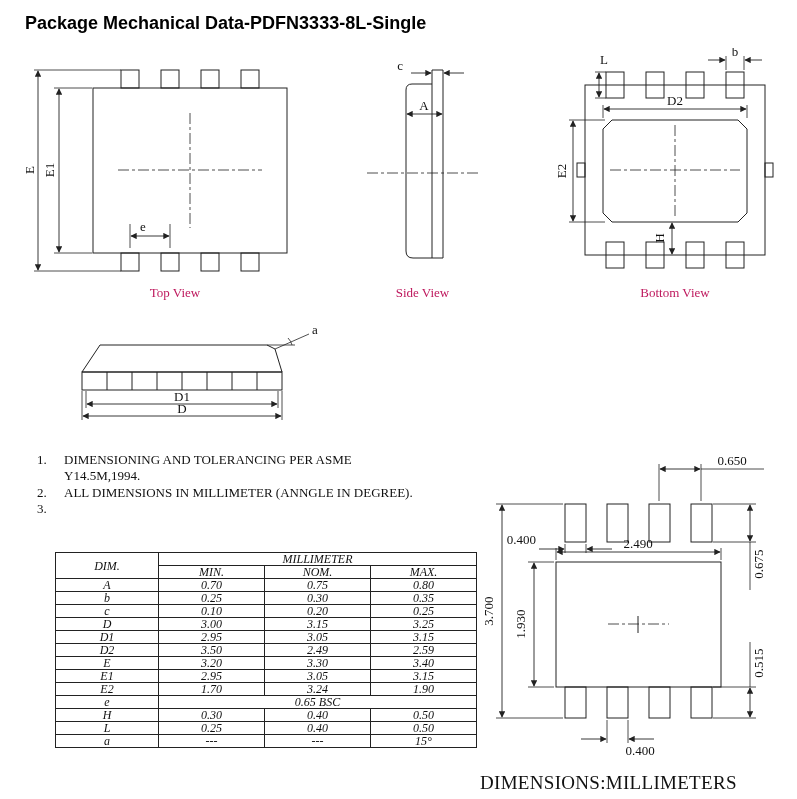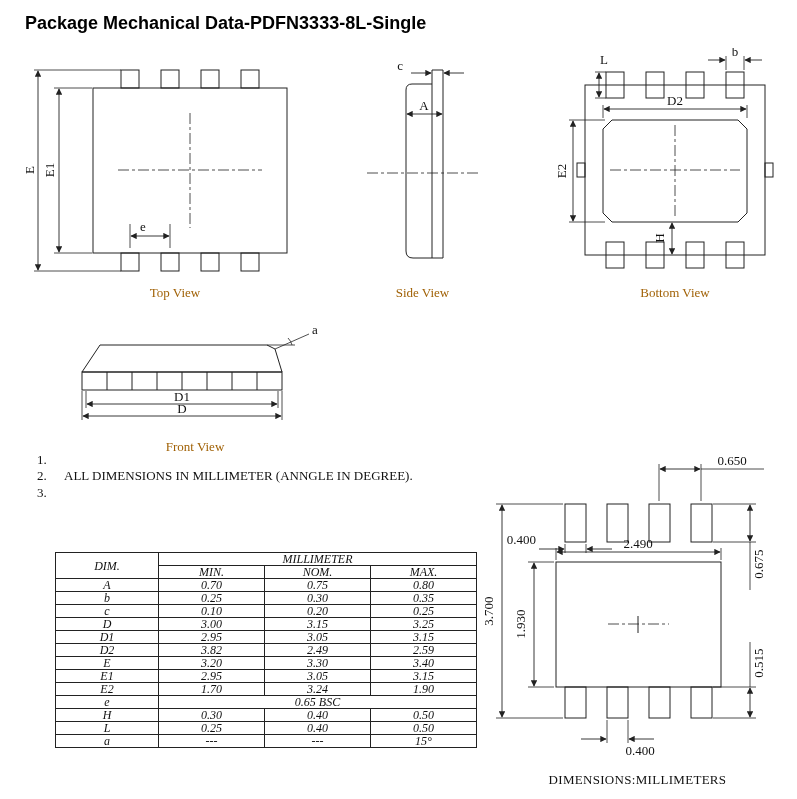--- a/index.html
+++ b/index.html
@@ -1,42 +1,42 @@
 <!DOCTYPE html>
 <html><head>
 <meta charset="utf-8">
 <style>
   html,body{margin:0;padding:0;background:#fff;}
   .page{position:relative;width:797px;height:799px;background:#fff;overflow:hidden;
         font-family:"Liberation Serif",serif;color:#111;}
   .title{position:absolute;left:25px;top:13px;font-family:"Liberation Sans",sans-serif;
          font-weight:bold;font-size:18px;color:#000;text-align:center;}
   figure.fig{position:absolute;margin:0;}
-  figcaption{text-align:center;font-size:13px;margin-top:3px;color:#a16207;}
+  figcaption{text-align:center;font-size:13px;margin-top:3px;color:#be185d;}
   
   svg .ln rect,svg .ln path,svg .ln line,svg .ln polyline{fill:none;stroke:#222;stroke-width:1;}
   svg .ln .cl{stroke-width:0.8;stroke-dasharray:11 3 3 3;}
   svg .ln .ext{stroke-width:0.8;}
   svg .ln .dim{stroke-width:0.9;}
   svg .thin{stroke-width:0.8;}
   svg text{font-family:"Liberation Serif",serif;font-size:13px;fill:#111;stroke:none;}
   .ah{fill:#222;stroke:none;}
   
   .notes{position:absolute;left:20px;top:452px;width:460px;font-size:13px;line-height:1.25;}
   .notes-heading{margin-bottom:1px;}
   .note-item{display:flex;padding-left:17px;}
   .note-num{width:27px;flex:none;}
   .note-text{white-space:pre-line;max-width:360px;}
   
   .dim-table{position:absolute;left:55px;top:552px;border-collapse:collapse;font-size:12px;}
   .dim-table th,.dim-table td{border:1px solid #222;text-align:center;font-weight:normal;
         height:12px;line-height:12px;padding:0 3px;font-style:italic;}
   .dim-table .c0{width:96px;} .dim-table .c1,.dim-table .c2,.dim-table .c3{width:99px;}
   
-  .land-footer{width:315px;text-align:center;font-size:13px;margin-top:4px;letter-spacing:0.3px;}
+  .land-footer{width:315px;text-align:left;font-size:19px;margin-top:4px;letter-spacing:0.3px;}
 </style>
 </head>
 <body>
 
 <div class="page">
 
   <div class="title">Package Mechanical Data-PDFN3333-8L-Single</div>
 
   <figure class="fig" style="left:25px;top:58px;">
     <svg width="300" height="220" viewBox="0 0 300 220">
@@ -165,26 +165,27 @@
           <line class="ext" x1="233" y1="69" x2="233" y2="86"></line>
         <line class="dim" x1="42" y1="82" x2="232" y2="82" marker-start="url(#arrF)" marker-end="url(#arrF)"></line>
         <line class="ext" x1="37" y1="69" x2="37" y2="98"></line>
           <line class="ext" x1="237" y1="69" x2="237" y2="98"></line>
         <line class="dim" x1="38" y1="94" x2="236" y2="94" marker-start="url(#arrF)" marker-end="url(#arrF)"></line>
       </g>
       <text x="137" y="79" text-anchor="middle">D1</text>
       <text x="137" y="91" text-anchor="middle">D</text>
       <text x="267" y="12" text-anchor="start">a</text>
     </svg>
-    <figcaption>Front View</figcaption>
   </figure>
 
   <div class="notes">
     <div class="note-item">
       <span class="note-num">1.</span>
+      <span class="note-text">DIMENSIONING AND TOLERANCING PER ASME
+Y14.5M,1994.</span>
     </div>
     <div class="note-item">
       <span class="note-num">2.</span>
       <span class="note-text">ALL DIMENSIONS IN MILLIMETER (ANNGLE IN DEGREE).</span>
     </div>
     <div class="note-item">
       <span class="note-num">3.</span>
     </div>
   </div>
 
@@ -226,21 +227,21 @@
           <td>3.25</td>
         </tr>
       <tr>
           <td>D1</td>
           <td>2.95</td>
           <td>3.05</td>
           <td>3.15</td>
         </tr>
       <tr>
           <td>D2</td>
-          <td>3.82</td>
+          <td>3.50</td>
           <td>2.49</td>
           <td>2.59</td>
         </tr>
       <tr>
           <td>E</td>
           <td>3.20</td>
           <td>3.30</td>
           <td>3.40</td>
         </tr>
       <tr>

